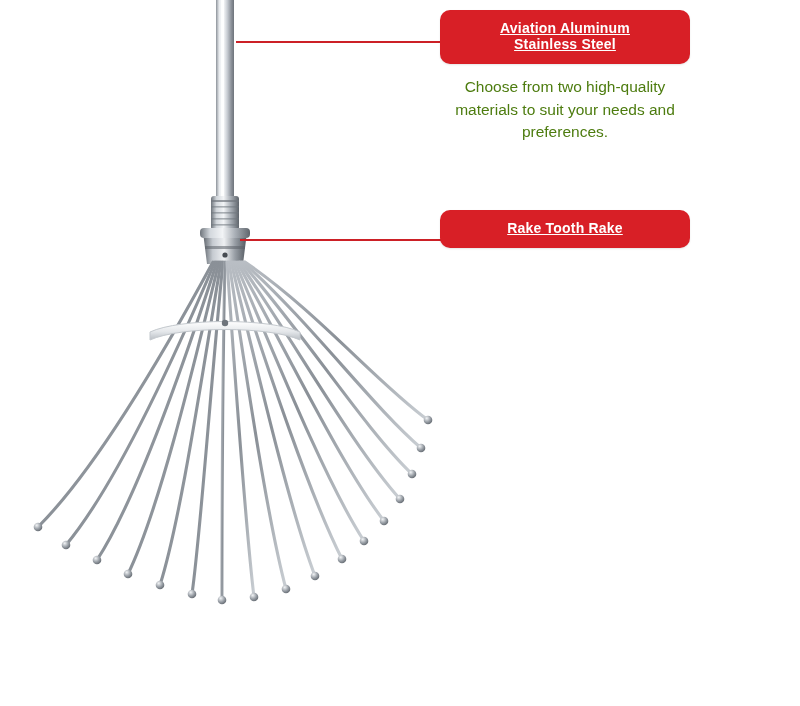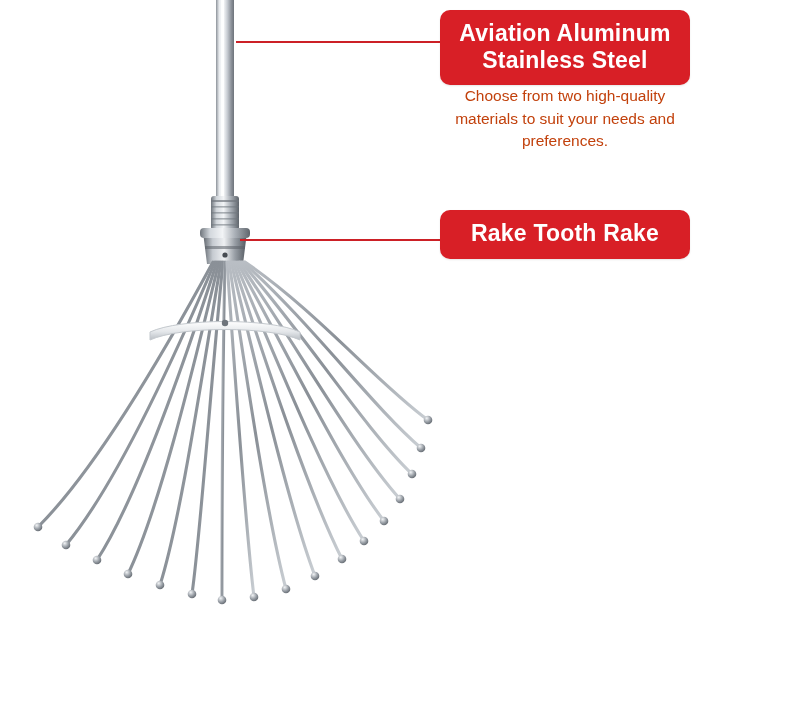--- a/index.html
+++ b/index.html
@@ -35,34 +35,35 @@
   .callout {
     position: absolute;
   }
   .callout-badge {
     background: #d81f26;
     color: #ffffff;
     border-radius: 10px;
     padding: 10px 16px 12px 16px;
     text-align: center;
     font-weight: bold;
-    font-size: 23px;
+    font-size: 14px;
     line-height: 1.16;
     letter-spacing: 0.2px;
     box-shadow: 0 1px 2px rgba(0,0,0,0.10);
+    text-decoration: underline;
   }
   .callout-badge .line2 {
     display: block;
   }
   .callout-body {
-    margin-top: 0;
+    margin-top: 12px;
     text-align: center;
     font-size: 15.5px;
     line-height: 1.45;
-    color: #c2410c;
+    color: #4d7c0f;
     padding: 0 10px;
   }
 
   #callout-1 { left: 440px; top: 10px; width: 250px; }
   #callout-2 { left: 440px; top: 210px; width: 250px; }
 
   
   #lines {
     position: absolute;
     left: 0; top: 0;

